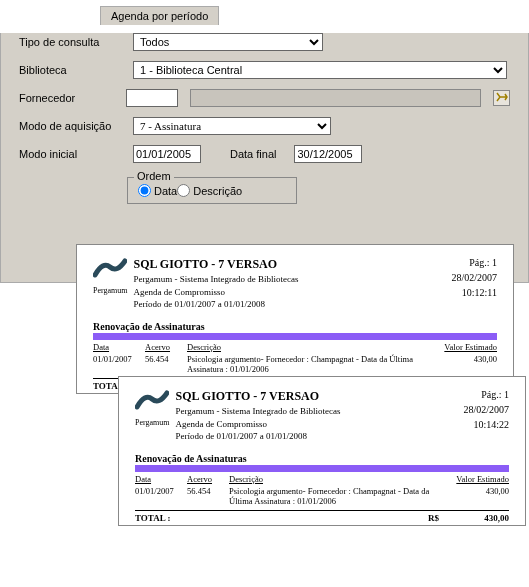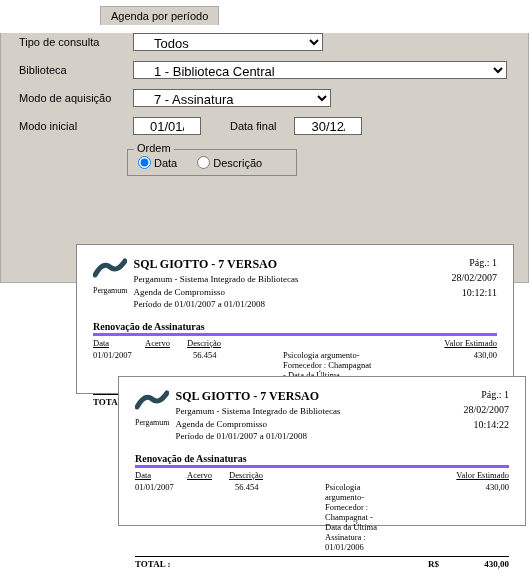--- a/index.html
+++ b/index.html
@@ -39,29 +39,29 @@
     margin-top: 10px;
     gap: 12px;
   }
   .form-row:first-child { margin-top: 14px; }
   .label {
     width: 102px;
     color: #000;
   }
   select, input[type=text] {
     font-family: Tahoma, Arial, sans-serif;
-    font-size: 13px;
+    font-size: 11px;
     border: 1px solid #666;
     background: #fff;
-    padding: 1px 16px;
+    padding: 1px 2px;
     height: 18px;
   }
   .select-wide { width: 190px; }
   .select-full { width: 374px; }
-  .select-mode { width: 198px; }
+  .select-mode { width: 198px; font-family: Liberation Serif, serif; }
   .input-code { width: 52px; }
   .input-disabled {
     background: #c8c4bc;
     width: 312px;
     height: 18px;
     border: 1px solid #888;
   }
   .lookup-btn {
     width: 18px; height: 16px;
     background: #e8e4dc;
@@ -75,21 +75,20 @@
   .input-date { width: 68px; }
   .label-datafinal { margin-left: 17px; margin-right: 6px; }
   .ordem-box {
     border: 1px solid #888;
     padding: 6px 14px 6px 10px;
     margin-top: 14px;
     margin-left: 108px;
     width: 170px;
     position: relative;
     display: flex;
-    gap: 20px;
     align-items: center;
   }
   .ordem-legend {
     position: absolute;
     top: -8px; left: 6px;
     background: #d4d0c8;
     padding: 0 3px;
     font-size: 11px;
   }
   .radio-item { display: flex; align-items: center; gap: 3px; }
@@ -108,35 +107,34 @@
   .report-2 { left: 118px; top: 376px; width: 408px; height: 150px; }
   .r-header { display: flex; }
   .r-head-left { display: flex; gap: 6px; flex: 1; }
   .r-head-text { padding-top: 2px; }
   .r-title { font-weight: bold; font-size: 12px; margin-bottom: 1px; }
   .r-sub { font-size: 9px; line-height: 1.4; }
   .r-head-right { text-align: right; font-size: 10px; line-height: 1.5; }
   .r-section-title {
     font-weight: bold; font-size: 10px;
     margin-top: 10px;
-    border-bottom: 3px solid #8b5cf6;
+    border-bottom: 7px solid #8b5cf6;
     padding-bottom: 1px;
   }
   .r-table-head {
     display: flex;
     font-size: 8.5px;
     text-decoration: underline;
     margin-top: 2px;
   }
   .r-row {
     display: flex;
     font-size: 8.5px;
     margin-top: 2px;
     align-items: flex-start;
-    gap: 48px;
   }
   .col-data { width: 52px; }
   .col-acervo { width: 42px; }
   .col-desc { flex: 1; padding-right: 6px; }
   .col-valor { width: 70px; text-align: right; }
   .r-total {
     display: flex;
     font-size: 9px;
     font-weight: bold;
     border-top: 1px solid #000;
@@ -167,20 +165,32 @@
   </div>
 
   <div class="form-row">
     <div class="label">Biblioteca</div>
     <select class="select-full">
       <option>1 - Biblioteca Central</option>
     </select>
   </div>
 
 
+  <div class="form-row">
+    <div class="label">Fornecedor</div>
+    <input type="text" class="input-code" value="" style="">
+    <div class="input-disabled"></div>
+    <div class="lookup-btn">
+      <span>
+        <svg viewBox="0 0 12 10">
+            <path d="M1 9 L4 5 L1 1 M4 5 L11 5 M9 2 L11 5 L9 8" stroke="#a08000" stroke-width="1.5" fill="none"></path>
+          </svg>
+      </span>
+    </div>
+  </div>
 
   <div class="form-row">
     <div class="label">Modo de aquisição</div>
     <select class="select-mode">
       <option>7 - Assinatura</option>
     </select>
   </div>
 
   <div class="form-row">
     <div class="label">Modo inicial</div>

